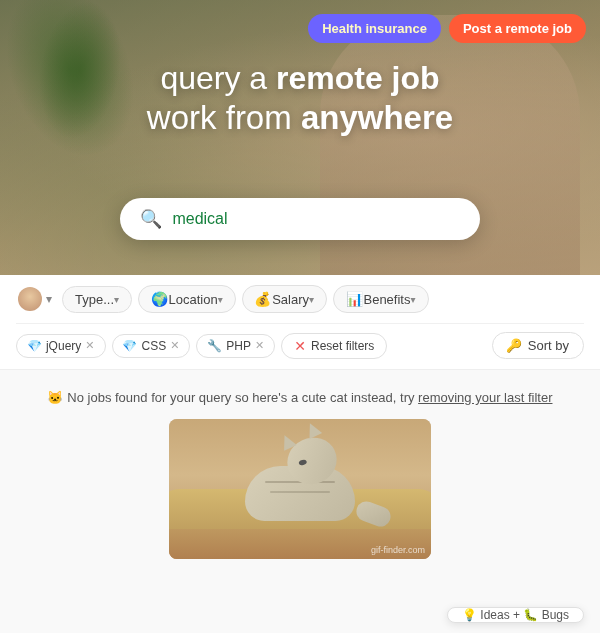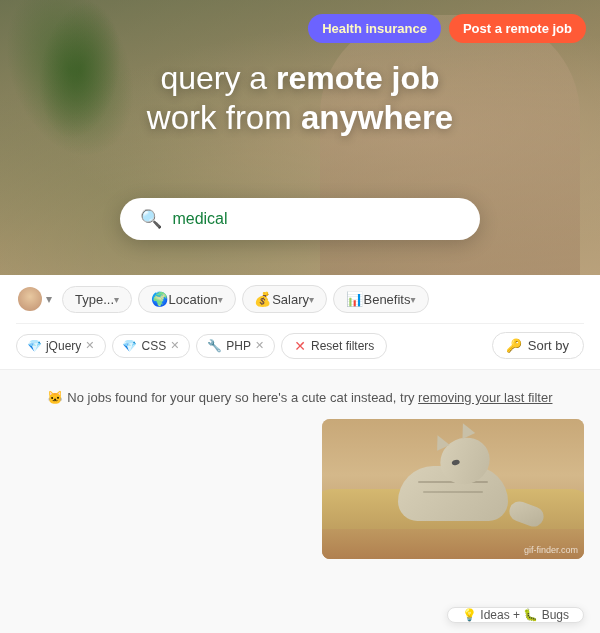--- a/index.html
+++ b/index.html
@@ -223,21 +223,21 @@
       text-align: center;
     }
     .no-jobs-msg a {
       color: #555;
       text-decoration: underline;
     }
 
     
     .cat-container {
       display: flex;
-      justify-content: flex-end;
+      justify-content: center;
       margin: 0 auto;
     }
     .cat-img-wrap {
       width: 262px;
       height: 140px;
       border-radius: 8px;
       overflow: hidden;
       position: relative;
       background: #d4b896;
     }

